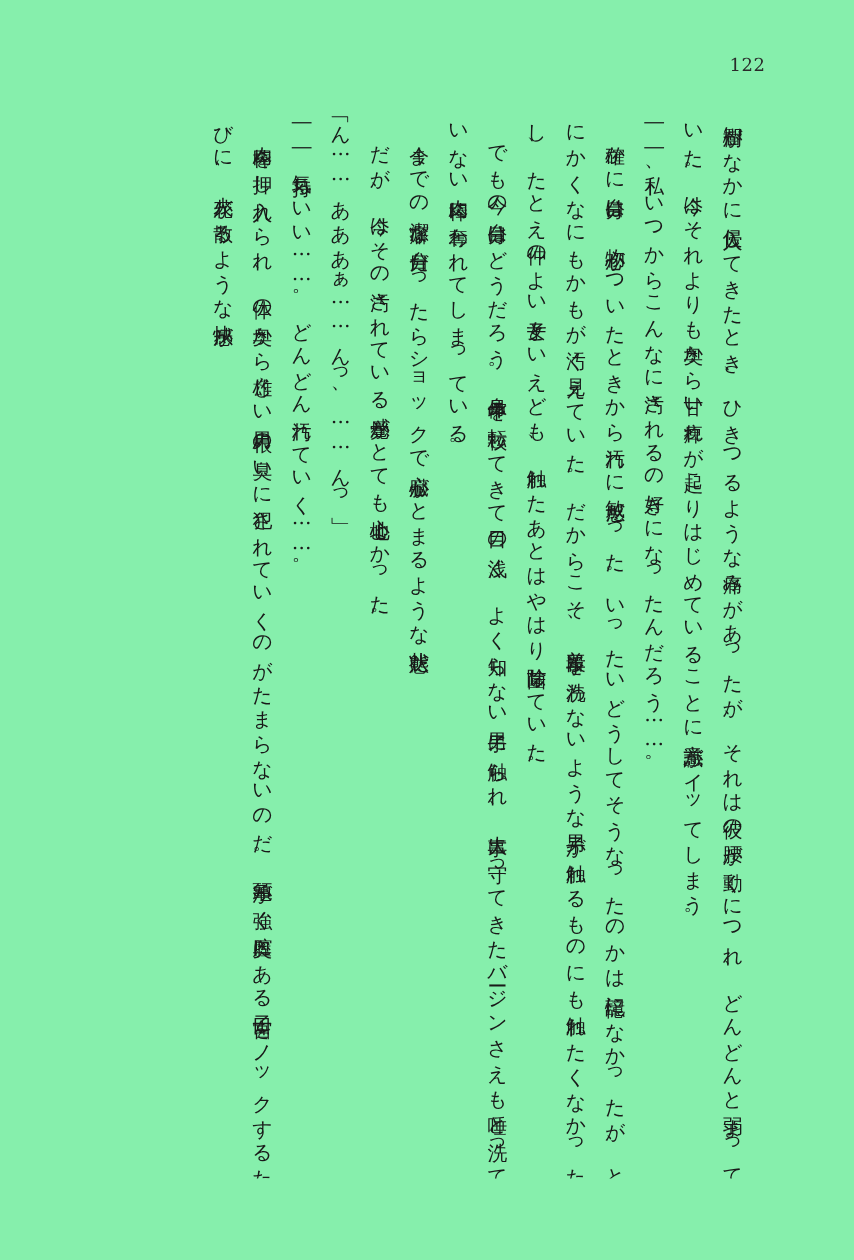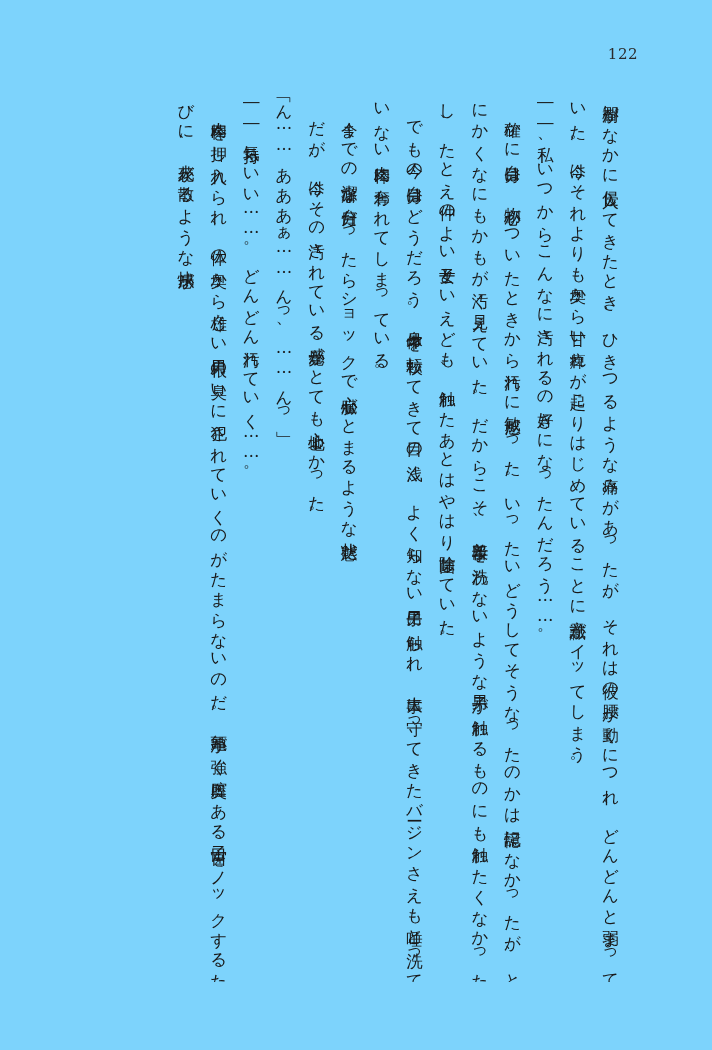--- a/index.html
+++ b/index.html
@@ -11,21 +11,21 @@
     width: 712px;
     height: 1050px;
     overflow: hidden;
     font-family: "DejaVu Serif", "Liberation Serif", serif;
     color: #1a1a1a;
   }
   .page {
     position: relative;
     width: 712px;
     height: 1050px;
-    background: #7dd3fc;
+    background: #86efac;
     box-sizing: border-box;
   }
   .page-number {
     position: absolute;
     top: 45px;
     right: 74px;
     font-size: 15px;
     letter-spacing: 0.5px;
     color: #2a2a2a;
     font-family: "DejaVu Serif", "Liberation Serif", serif;

